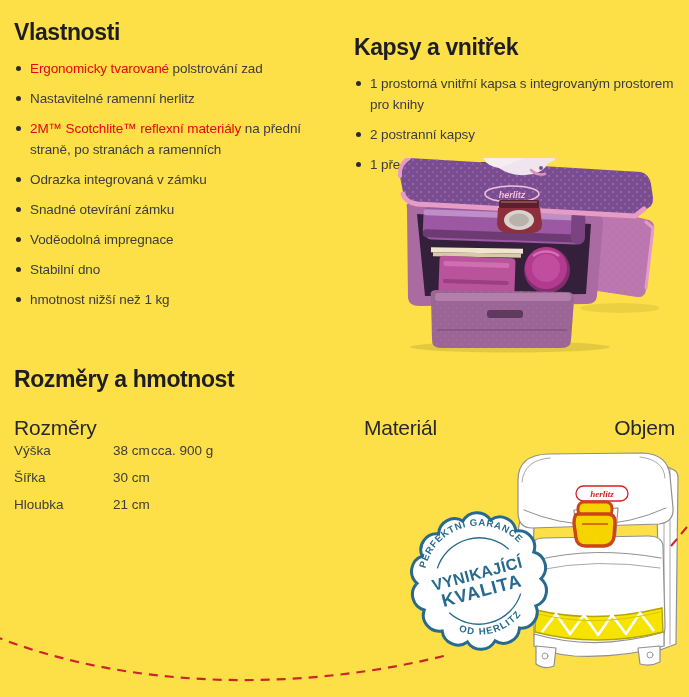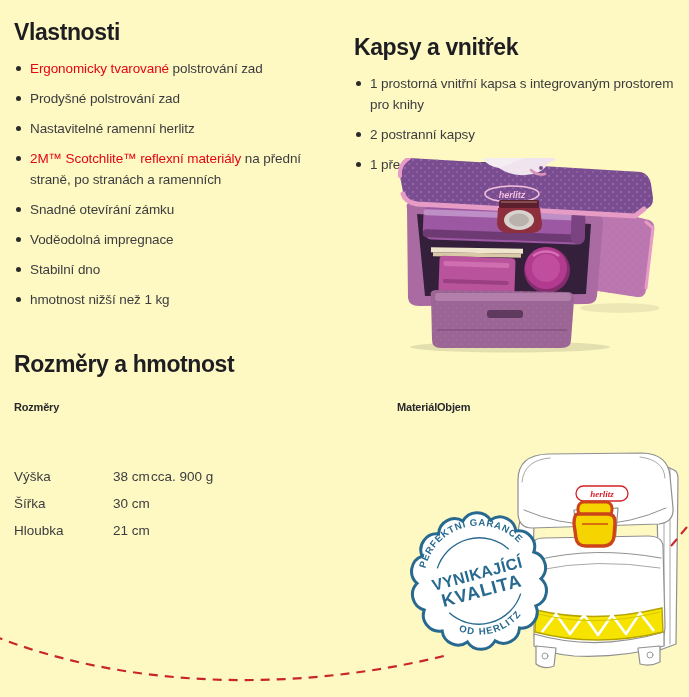--- a/index.html
+++ b/index.html
@@ -1,65 +1,65 @@
 <!DOCTYPE html>
 <html><head>
 <meta charset="utf-8">
 <style>
   html,body{margin:0;padding:0;background:#ffffff;}
   .page{
-    position:relative;width:689px;height:697px;background:#fef9c3;overflow:hidden;
+    position:relative;width:689px;height:697px;background:#fde047;overflow:hidden;
     font-family:"Liberation Sans","DejaVu Sans",sans-serif;color:#3f3f41;
   }
   h2.sec-title{
     margin:0 0 13px 0;font-size:23px;line-height:26px;font-weight:700;color:#1e1e22;
     letter-spacing:-0.4px;
   }
   .col-left{position:absolute;left:14px;top:19px;width:324px;}
   .col-right{position:absolute;left:354px;top:34px;width:322px;}
   ul.blist{list-style:none;margin:0;padding:0;}
   ul.blist li{
     position:relative;padding-left:16px;margin:0 0 9px 0;
     font-size:13.5px;line-height:21px;color:#3c3c3e;letter-spacing:-0.1px;
   }
   ul.blist li::before{
     content:"";position:absolute;left:2px;top:8px;width:5px;height:5px;border-radius:50%;
     background:#2b2b2b;
   }
   .hl{color:#e30613;text-align:right;}
   .photo{position:absolute;left:395px;top:158px;width:264px;height:195px;}
-  .specs{position:absolute;left:14px;top:351px;width:661px;}
+  .specs{position:absolute;left:14px;top:366px;width:661px;}
   .specs h2{margin-bottom:24px;}
   .specs-grid{
     display:grid;grid-template-columns:99px 38px 156px 130px auto;
     grid-auto-rows:27px;align-items:start;
   }
-  .specs-grid .hdr{font-size:11px;font-weight:700;color:#28282c;letter-spacing:-0.2px;height:30px;}
-  .specs-grid .cell{font-size:13.5px;color:#3c3c3e;margin-top:41px;}
+  .specs-grid .hdr{font-size:21px;font-weight:400;color:#28282c;letter-spacing:-0.2px;height:30px;}
+  .specs-grid .cell{font-size:13.5px;color:#3c3c3e;}
   .h-dim{grid-column:1/3;grid-row:1;}
   .h-weight{grid-column:3;grid-row:1;}
   .h-mat{grid-column:4;grid-row:1;text-align:right;}
-  .h-vol{grid-column:5;grid-row:1;}
+  .h-vol{grid-column:5;grid-row:1;text-align:right;}
   .sketch{position:absolute;left:504px;top:448px;width:185px;height:226px;}
   .stitch{position:absolute;left:0;top:598px;width:689px;height:99px;}
   .badge{position:absolute;left:399px;top:499px;width:160px;height:163px;}
   .badge text{font-family:"Liberation Sans","DejaVu Sans",sans-serif;}
 </style>
 </head>
 <body>
 
 <div class="page">
 
   <div class="col-left">
     <h2 class="sec-title">Vlastnosti</h2>
     <ul class="blist">
       <li><span class="hl">Ergonomicky tvarované</span><span> polstrování zad</span></li>
-      <li><span class="hl"></span><span>Prodyšné polstrování zad</span></li>
       <li><span class="hl"></span><span>Nastavitelné ramenní herlitz</span></li>
       <li><span class="hl">2M™ Scotchlite™ reflexní materiály</span><span> na přední straně, po stranách a ramenních</span></li>
+      <li><span class="hl"></span><span>Odrazka integrovaná v zámku</span></li>
       <li><span class="hl"></span><span>Snadné otevírání zámku</span></li>
       <li><span class="hl"></span><span>Voděodolná impregnace</span></li>
       <li><span class="hl"></span><span>Stabilní dno</span></li>
       <li><span class="hl"></span><span>hmotnost nižší než 1 kg</span></li>
     </ul>
   </div>
 
   <div class="col-right">
     <h2 class="sec-title">Kapsy a vnitřek</h2>
     <ul class="blist">

